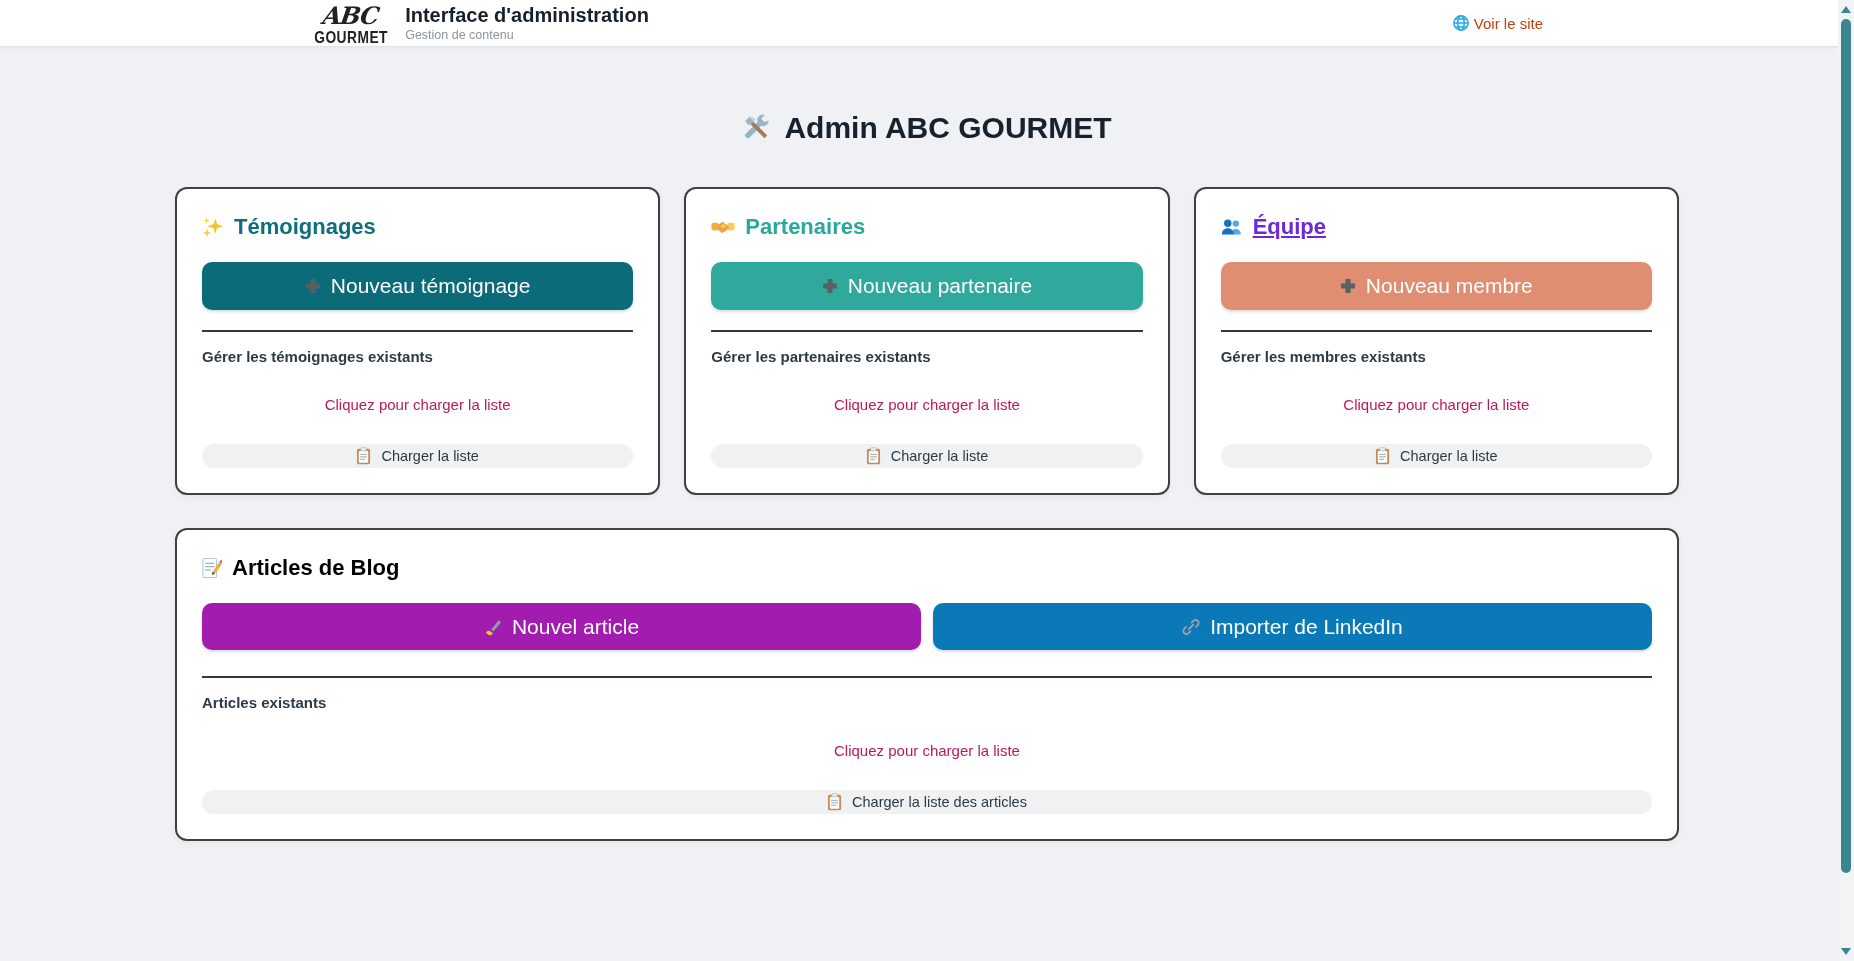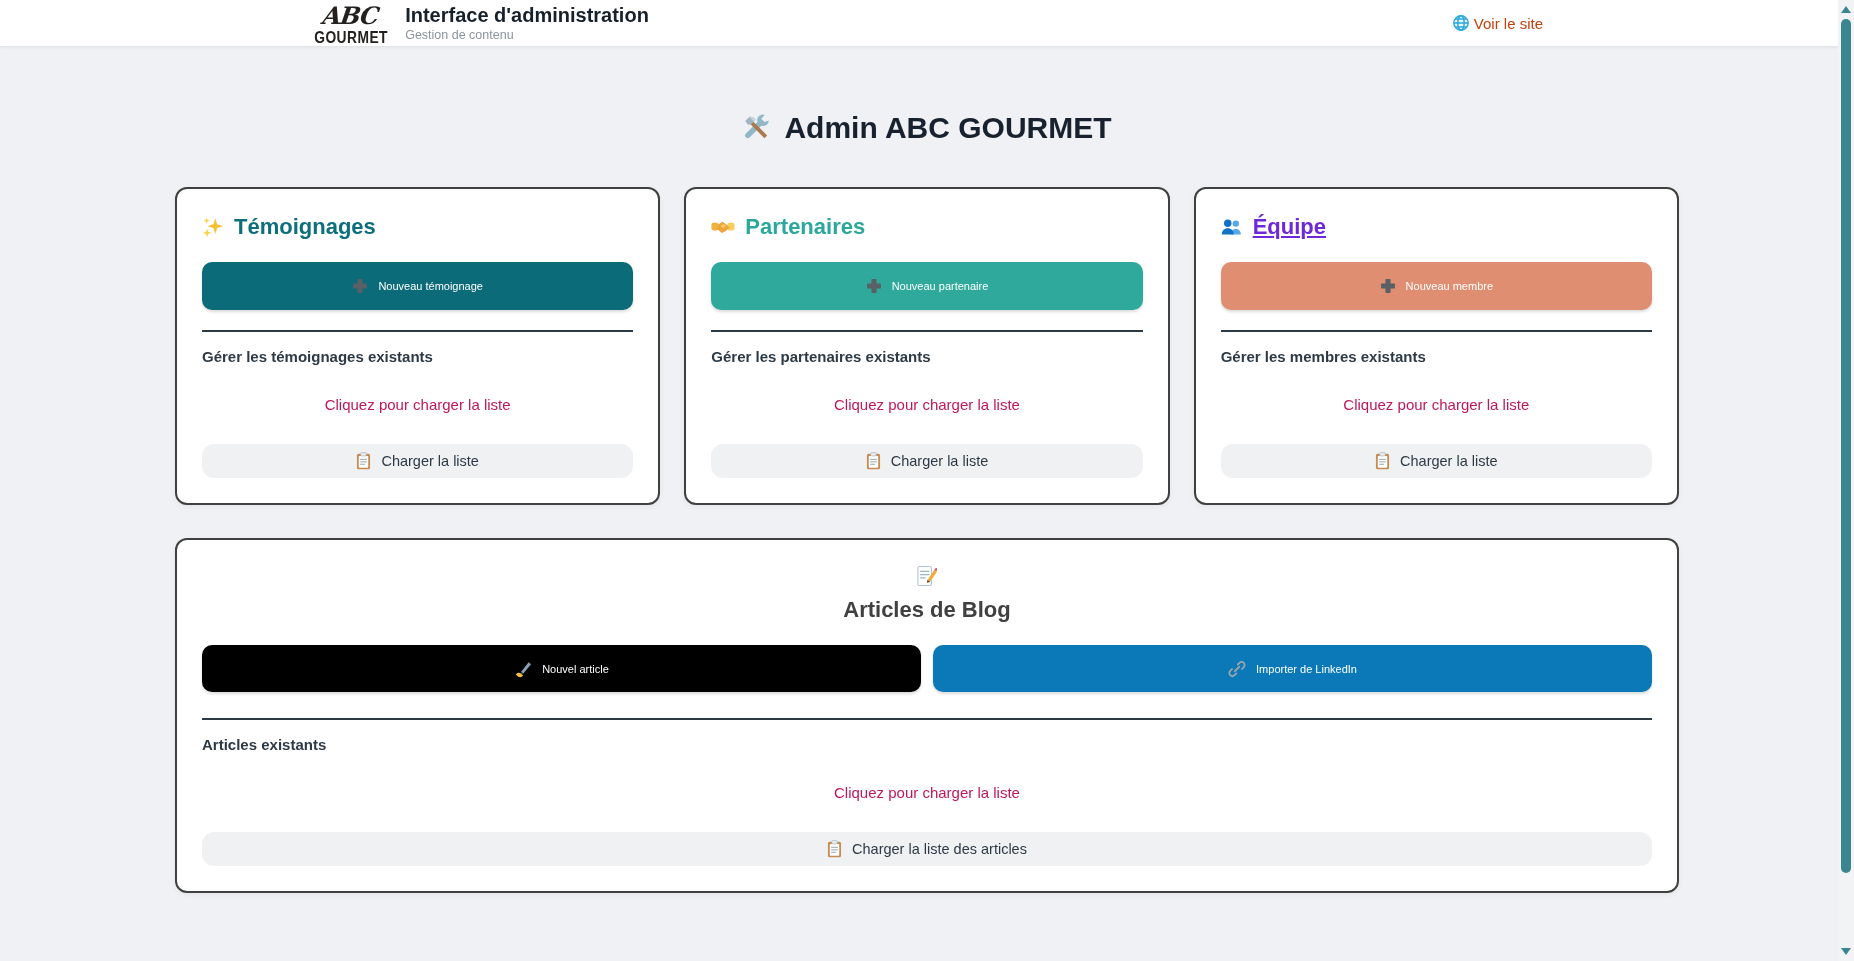--- a/index.html
+++ b/index.html
@@ -57,28 +57,28 @@
   }
   .card-title {
     display:flex; align-items:center; gap:10px;
     font-size:22px; font-weight:700; margin-bottom:22px;
   }
   .icon { display:inline-flex; align-items:center; justify-content:center; flex:none; }
 
   .btn {
     display:flex; align-items:center; justify-content:center; gap:10px;
     width:100%; border:none; cursor:pointer;
-    font-family:inherit; font-size:11px;
+    font-family:inherit; font-size:21px;
   }
   .btn-primary {
     height:48px; border-radius:10px; color:#ffffff;
     box-shadow:0 2px 3px rgba(0,0,0,.14);
   }
   .btn-ghost {
-    height:34px; border-radius:12px; background:#f0f1f3; color:#2d3a46;
+    height:24px; border-radius:12px; background:#f0f1f3; color:#2d3a46;
     font-size:14.5px;
   }
   .divider { border:none; border-top:2px solid #2c3a46; margin-top:20px; }
   .manage-heading { font-size:15px; font-weight:700; color:#2d3a46; margin-top:16px; }
   .empty-text { text-align:center; font-size:15px; color:#be185d; margin:31px 0; }
 
   
   .article-card { flex:none; }
   .article-buttons { display:flex; gap:12px; }
   .article-buttons .btn-primary { height:47px; flex:1; }
@@ -242,34 +242,34 @@
               <path d="M5.4 9h7.2M5.4 12h7.2M5.4 15h5" stroke="#9aa7ae" stroke-width="1.2" stroke-linecap="round"></path>
             </svg>
           </span>
           <span>Charger la liste</span>
         </button>
       </article>
 
     </section>
 
     <section class="card article-card">
-      <h2 class="card-title" style="color: #404040; flex-direction: column;">
+      <h2 class="card-title" style="color: #000000;">
         <span class="icon">
           <svg viewBox="0 0 22 24" width="20" height="22">
             <rect x="1" y="1.5" width="15" height="21" rx="1.8" fill="#fbfdfe" stroke="#b6c6d2" stroke-width="1.2"></rect>
             <path d="M4 7h9M4 10.5h9M4 14h5" stroke="#9fb3c0" stroke-width="1.4" stroke-linecap="round"></path>
             <path d="M11.5 16.5L19 5.5l2.8 2L14.3 18.4l-3.4 1z" fill="#f3ab33"></path>
             <path d="M19 5.5l1.2-1.8c.4-.6 1.2-.7 1.8-.3.6.4.7 1.2.3 1.8l-1.2 1.8z" fill="#e25c5c"></path>
             <path d="M11.5 16.5l2.8 1.9-3.4 1z" fill="#3c4a56"></path>
           </svg>
         </span>
         <span>Articles de Blog</span>
       </h2>
       <div class="article-buttons">
-        <button class="btn btn-primary" style="background-color: #000000;">
+        <button class="btn btn-primary" style="background-color: #a21caf;">
           <span class="icon">
             <svg viewBox="0 0 24 24" width="18" height="18">
               <path d="M9.5 15.5L19.5 3l3.2 2.6L12.5 18z" fill="#8aa0b2"></path>
               <path d="M9.5 15.5l3 2.5-4 1.2z" fill="#41505c"></path>
               <path d="M2.5 19.5c1.5-2.5 4.5-3 6.5-1.5l3 2.2c-1 2.2-3.4 3.3-5.8 2.6z" fill="#f2bf3a"></path>
             </svg>
           </span>
           <span>Nouvel article</span>
         </button>
         <button class="btn btn-primary" style="background-color: rgb(11, 121, 183);">

